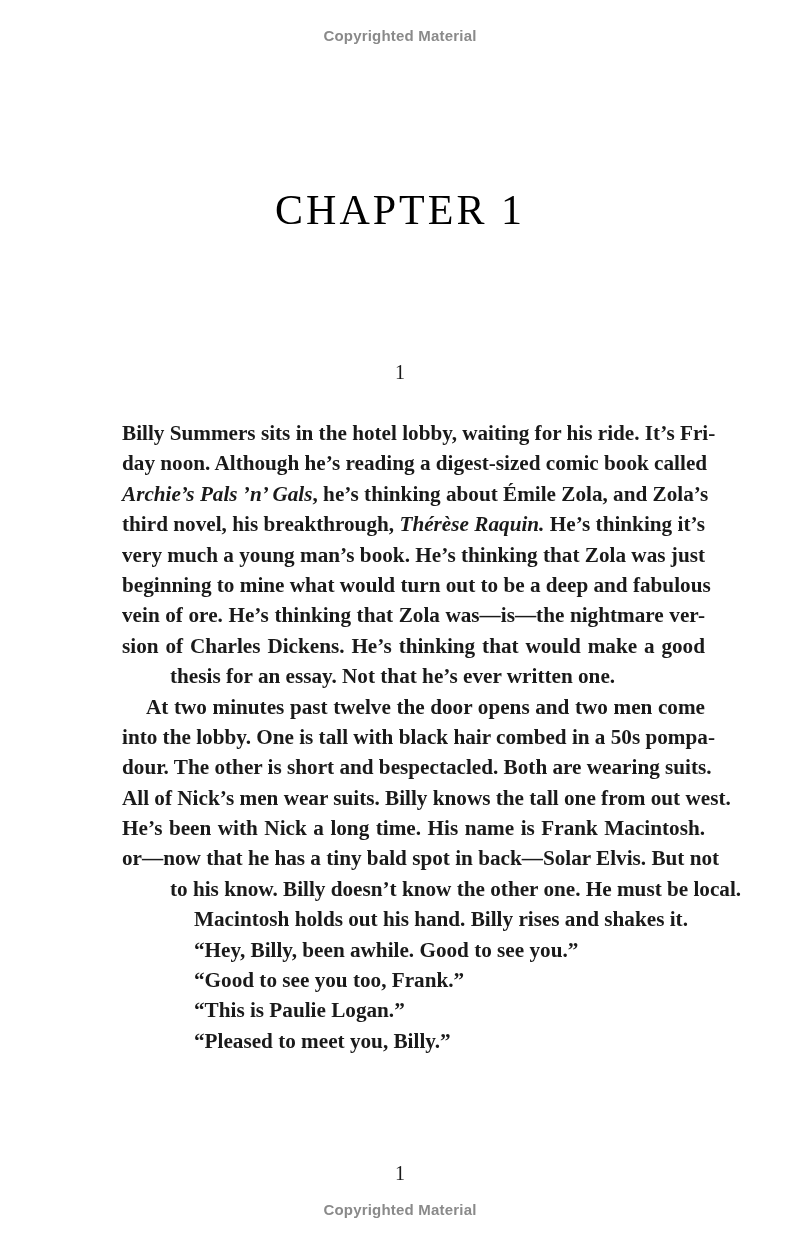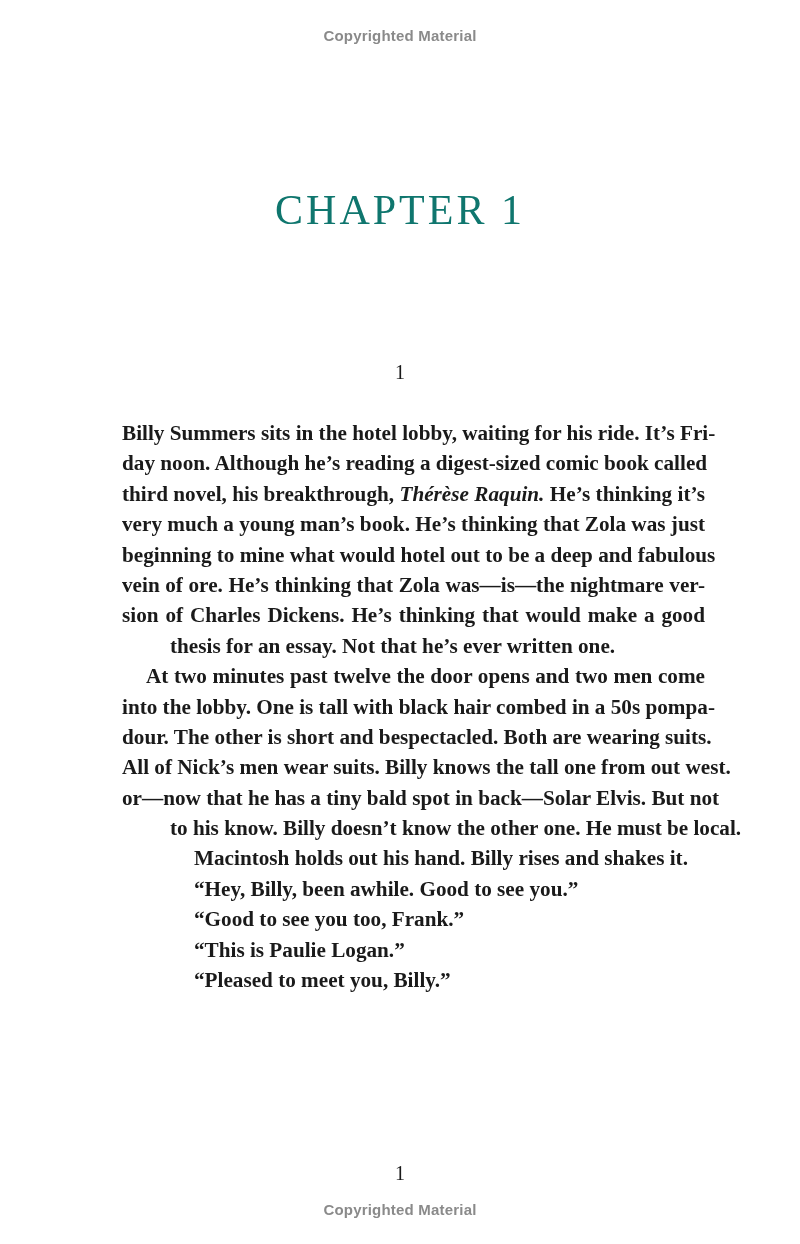--- a/index.html
+++ b/index.html
@@ -1,20 +1,20 @@
 <!DOCTYPE html>
 <html><head>
 <meta charset="utf-8">
 <style>
   html, body { margin: 0; padding: 0; background: #ffffff; }
   body { width: 800px; height: 1244px; position: relative; overflow: hidden; font-family: "Liberation Serif", "DejaVu Serif", serif; color: #1a1a1a; }
   .watermark { position: absolute; left: 0; width: 800px; text-align: center; font-family: "Liberation Sans", "DejaVu Sans", sans-serif; font-weight: bold; font-size: 15px; color: #8a8a8a; letter-spacing: 0.2px; }
   .wm-top { top: 27px; }
   .wm-bottom { top: 1201px; }
-  .chapter-title { position: absolute; top: 186px; left: 0; width: 800px; text-align: center; font-size: 42px; letter-spacing: 3px; color: #0f766e; font-weight: normal; margin: 0; }
+  .chapter-title { position: absolute; top: 186px; left: 0; width: 800px; text-align: center; font-size: 42px; letter-spacing: 3px; color: #000000; font-weight: normal; margin: 0; }
   .section-number { position: absolute; top: 361px; left: 0; width: 800px; text-align: center; font-size: 20px; }
   .body-text { position: absolute; top: 418px; left: 122px; width: 583px; font-size: 21.2px; line-height: 30.4px; }
   .line { display: block; white-space: nowrap; text-align: justify; text-align-last: justify; height: 30.4px; font-weight: bold; }
   .line.last { text-align-last: left; margin-left: 48px; }
   .line.indent { padding-left: 24px; }
   .page-number { position: absolute; top: 1162px; left: 0; width: 800px; text-align: center; font-size: 20px; }
   i { font-style: italic; }
 </style>
 </head>
 <body>
@@ -23,33 +23,35 @@
 
 <h1 class="chapter-title">CHAPTER 1</h1>
 
 <div class="section-number">1</div>
 
 <div class="body-text">
 
   <div>
     <span class="line">Billy Summers sits in the hotel lobby, waiting for his ride. It’s Fri-</span>
     <span class="line">day noon. Although he’s reading a digest-sized comic book called</span>
+    <span class="line"><i>Archie’s Pals ’n’ Gals</i><span>, he’s thinking about Émile Zola, and Zola’s</span></span>
     <span class="line"><span>third novel, his breakthrough, </span><i>Thérèse Raquin.</i><span> He’s thinking it’s</span></span>
     <span class="line">very much a young man’s book. He’s thinking that Zola was just</span>
-    <span class="line">beginning to mine what would hotel out to be a deep and fabulous</span>
+    <span class="line">beginning to mine what would turn out to be a deep and fabulous</span>
     <span class="line">vein of ore. He’s thinking that Zola was—is—the nightmare ver-</span>
     <span class="line">sion of Charles Dickens. He’s thinking that would make a good</span>
     <span class="line last">thesis for an essay. Not that he’s ever written one.</span>
   </div>
 
   <div>
     <span class="line indent">At two minutes past twelve the door opens and two men come</span>
     <span class="line">into the lobby. One is tall with black hair combed in a 50s pompa-</span>
     <span class="line">dour. The other is short and bespectacled. Both are wearing suits.</span>
     <span class="line">All of Nick’s men wear suits. Billy knows the tall one from out west.</span>
+    <span class="line">He’s been with Nick a long time. His name is Frank Macintosh.</span>
     <span class="line">or—now that he has a tiny bald spot in back—Solar Elvis. But not</span>
     <span class="line last">to his know. Billy doesn’t know the other one. He must be local.</span>
   </div>
 
   <div>
       <span class="line indent last">Macintosh holds out his hand. Billy rises and shakes it.</span>
     </div>
   <div>
       <span class="line indent last">“Hey, Billy, been awhile. Good to see you.”</span>
     </div>

